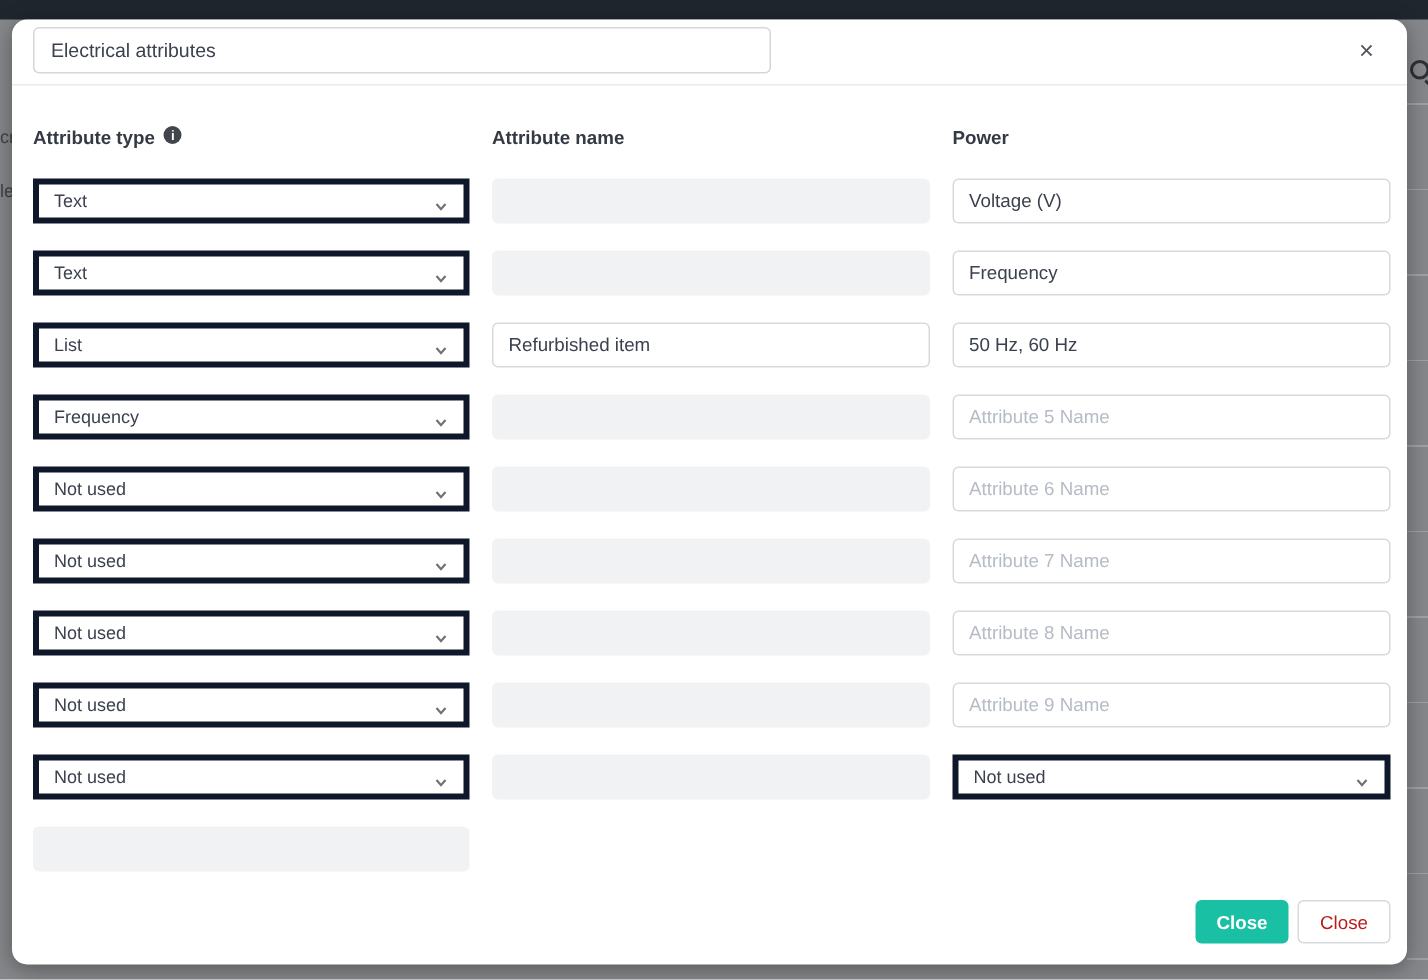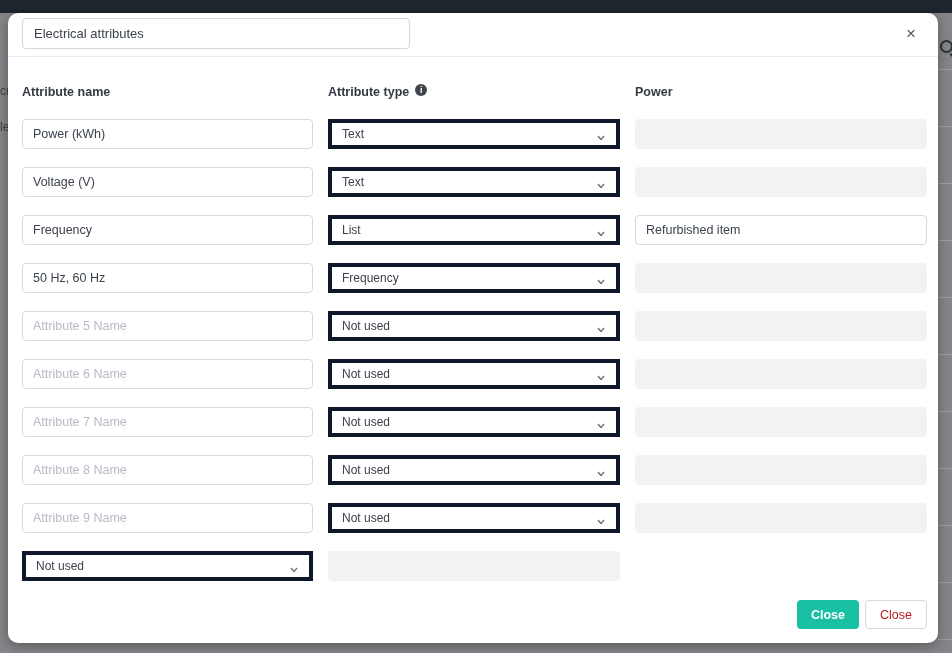--- a/index.html
+++ b/index.html
@@ -46,21 +46,21 @@
     background: #ffffff; border-radius: 10px;
     box-shadow: 0 3px 14px rgba(0,0,0,0.35);
     display: flex; flex-direction: column;
   }
   .modal-header {
     position: relative;
     padding: 5px 14px 0 14px; height: 44px; flex: none;
     border-bottom: 1px solid #e8eaed;
   }
   .title-input {
-    width: 388px; height: 31px;
+    width: 492px; height: 31px;
     border: 1px solid #d3d7dd; border-radius: 4px;
     padding: 0 11px; font-size: 13px; color: #3b424e;
     font-family: "Liberation Sans", sans-serif;
     outline: none; background: #fff;
   }
   .close-btn {
     position: absolute; top: 10px; right: 16px;
     width: 22px; height: 22px; border: none; background: transparent;
     font-size: 17px; line-height: 22px; color: #52575e; cursor: pointer;
     font-family: "Liberation Sans", sans-serif;
@@ -149,34 +149,33 @@
 
   <div class="modal-header">
     <input class="title-input" type="text" value="Electrical attributes" style="">
     <button class="close-btn">×</button>
   </div>
 
   <div class="modal-body">
 
     <div class="col-headers">
       <div class="col-header">
-        <span>Attribute name</span>
-      </div>
-      <div class="col-header">
         <span>Attribute type</span>
         <i class="info-icon">i</i>
       </div>
       <div class="col-header">
+        <span>Attribute name</span>
+      </div>
+      <div class="col-header">
         <span>Power</span>
       </div>
     </div>
 
     <div class="rows-grid">
 
-      <input class="text-input" type="text" value="Power (kWh)" style="">
       <div class="select">
         <span>Text</span>
         <span class="chev">
             <svg width="8" height="6" viewBox="0 0 8 6">
               <polyline points="1,1 4,4.5 7,1" fill="none" stroke="#6b7077" stroke-width="1.4"></polyline>
             </svg>
           </span>
       </div>
       <input class="value-disabled" type="text" disabled="" style="">
 

